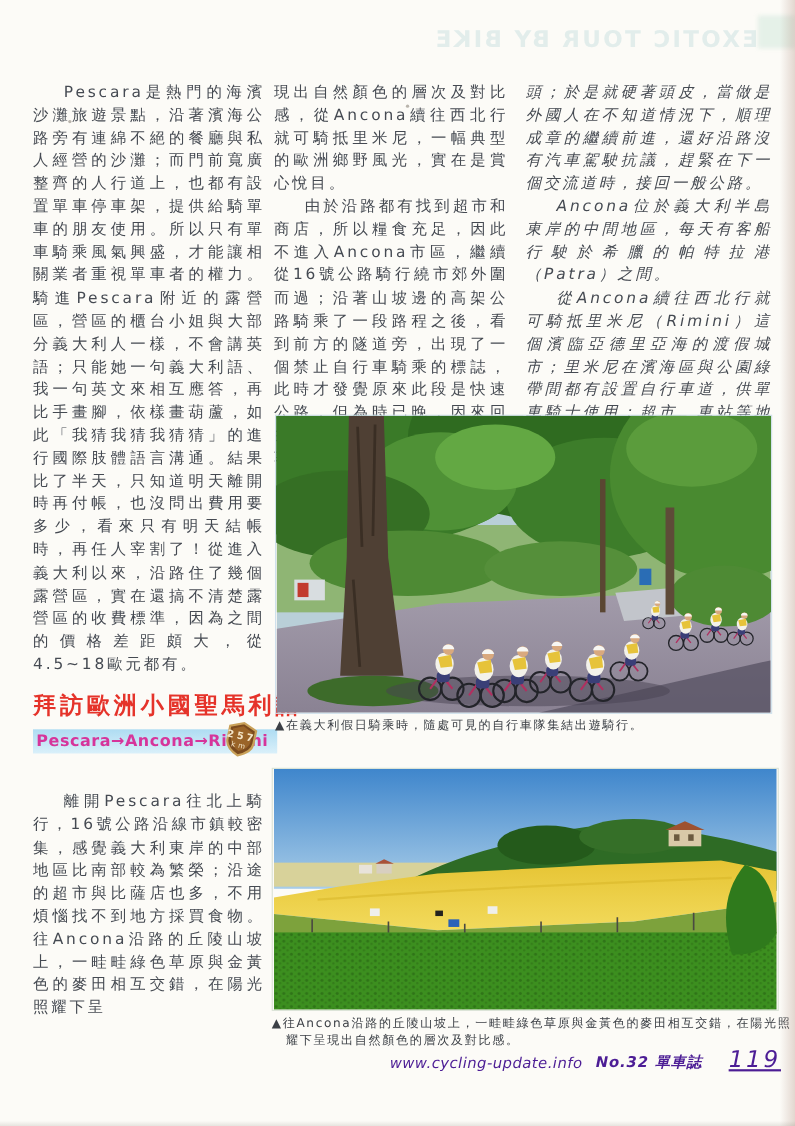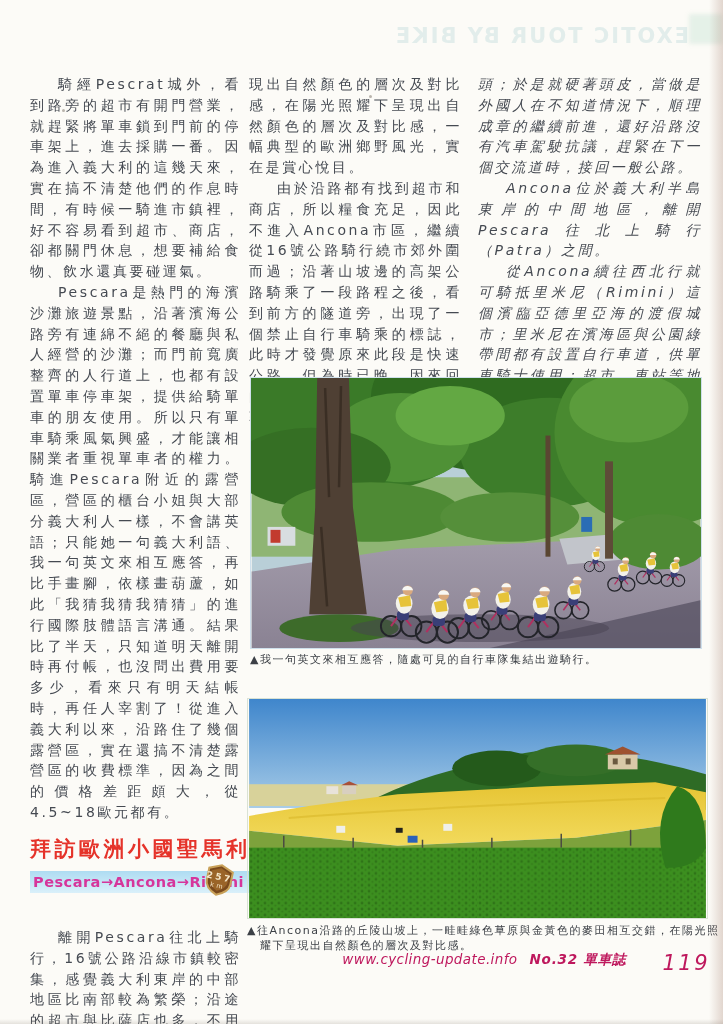--- a/index.html
+++ b/index.html
@@ -45,62 +45,61 @@
   
   figure{margin:0;}
   .photo{position:absolute;overflow:hidden;}
   .photo svg{display:block;}
   .photo1{left:250px;top:377px;width:452px;height:272px;border:1px solid #cfe0ec;box-sizing:border-box;}
   .photo2{left:247px;top:698px;width:461px;height:221px;border:1px solid #d9e2d4;box-sizing:border-box;}
   .caption{position:absolute;font-size:11px;letter-spacing:1.5px;color:#3c4046;line-height:14.5px;}
   .caption1{left:250px;top:653px;width:452px;}
   .caption2{left:247px;top:924px;width:460px;padding-left:13px;text-indent:-13px;}
   
-  .footer{position:absolute;right:13px;top:951px;display:flex;align-items:flex-start;color:#be185d;}
+  .footer{position:absolute;right:13px;top:951px;display:flex;align-items:flex-end;color:#4c1d95;}
   .footer .site{font-style:italic;font-size:13.5px;letter-spacing:.4px;}
   .footer .issue{font-style:italic;font-size:13.5px;letter-spacing:.8px;margin-left:12px;font-weight:bold;}
-  .footer .pagenum{font-style:italic;font-size:21px;letter-spacing:2.5px;margin-left:36px;}
+  .footer .pagenum{font-style:italic;font-size:21px;letter-spacing:2.5px;margin-left:24px;text-decoration:underline;}
   .wh{fill:none;stroke:#23242a;stroke-width:1.6;}
 </style>
 </head>
 <body>
 
 <div class="page">
 
   <div class="bleed">exotic tour by bike</div>
   <div class="corner-smudge"></div>
   <span class="speck" style="left:62px;top:109px;"></span>
   <span class="speck" style="left:369px;top:95px;"></span>
 
   <div class="col col1">
-    <p class="indent">騎經Pescrat城外，看到路旁的超市有開門營業，就趕緊將單車鎖到門前的停車架上，進去採購一番。因為進入義大利的這幾天來，實在搞不清楚他們的作息時間，有時候一騎進市鎮裡，好不容易看到超市、商店，卻都關門休息，想要補給食物、飲水還真要碰運氣。</p>
     <p class="indent">Pescara是熱門的海濱沙灘旅遊景點，沿著濱海公路旁有連綿不絕的餐廳與私人經營的沙灘；而門前寬廣整齊的人行道上，也都有設置單車停車架，提供給騎單車的朋友使用。所以只有單車騎乘風氣興盛，才能讓相關業者重視單車者的權力。騎進Pescara附近的露營區，營區的櫃台小姐與大部分義大利人一樣，不會講英語；只能她一句義大利語、我一句英文來相互應答，再比手畫腳，依樣畫葫蘆，如此「我猜我猜我猜猜」的進行國際肢體語言溝通。結果比了半天，只知道明天離開時再付帳，也沒問出費用要多少，看來只有明天結帳時，再任人宰割了！從進入義大利以來，沿路住了幾個露營區，實在還搞不清楚露營區的收費標準，因為之間的價格差距頗大，從4.5~18歐元都有。</p>
     <h2 class="section-heading">拜訪歐洲小國聖馬利諾</h2>
     <div class="route-row">
       <span class="route-band">Pescara→Ancona→Rimini</span>
       <span class="badge">
         <svg width="34" height="34" viewBox="0 0 34 34">
           <path d="M17 2 L29 7 L29 19 Q29 27 17 32 Q5 27 5 19 L5 7 Z" fill="#7a4a1e" stroke="#c9a159" stroke-width="2"></path>
           <path d="M17 5 L26 9 L26 18 Q26 24 17 28 Q8 24 8 18 L8 9 Z" fill="#9a6428"></path>
           <text x="17" y="17" text-anchor="middle" font-size="9" font-weight="bold" fill="#f4e6c8">257</text>
           <text x="17" y="25" text-anchor="middle" font-size="6.5" fill="#f4e6c8">km</text>
         </svg>
       </span>
     </div>
     <p class="indent">離開Pescara往北上騎行，16號公路沿線市鎮較密集，感覺義大利東岸的中部地區比南部較為繁榮；沿途的超市與比薩店也多，不用煩惱找不到地方採買食物。往Ancona沿路的丘陵山坡上，一畦畦綠色草原與金黃色的麥田相互交錯，在陽光照耀下呈</p>
   </div>
 
   <div class="col col2">
-    <p>現出自然顏色的層次及對比感，在陽光照耀下呈現出自然顏色的層次及對比感，一幅典型的歐洲鄉野風光，實在是賞心悅目。</p>
+    <p>現出自然顏色的層次及對比感，從Ancona續往西北行就可騎抵里米尼，一幅典型的歐洲鄉野風光，實在是賞心悅目。</p>
     <p class="indent">由於沿路都有找到超市和商店，所以糧食充足，因此不進入Ancona市區，繼續從16號公路騎行繞市郊外圍而過；沿著山坡邊的高架公路騎乘了一段路程之後，看到前方的隧道旁，出現了一個禁止自行車騎乘的標誌，此時才發覺原來此段是快速公路，但為時已晚，因來回的車道之間已被分隔島區隔著，而無法回</p>
   </div>
 
   <div class="col col3">
     <p>頭；於是就硬著頭皮，當做是外國人在不知道情況下，順理成章的繼續前進，還好沿路沒有汽車駕駛抗議，趕緊在下一個交流道時，接回一般公路。</p>
-    <p class="indent">Ancona位於義大利半島東岸的中間地區，離開Pescara往北上騎行（Patra）之間。</p>
+    <p class="indent">Ancona位於義大利半島東岸的中間地區，每天有客船行駛於希臘的帕特拉港（Patra）之間。</p>
     <p class="indent">從Ancona續往西北行就可騎抵里米尼（Rimini）這個濱臨亞德里亞海的渡假城市；里米尼在濱海區與公園綠帶間都有設置自行車道，供單車騎士使用；超市、車站等地也有設置單車停車</p>
   </div>
 
   <figure class="photo photo1">
     <svg width="450" height="270" viewBox="0 0 452 272">
       <defs>
         <linearGradient id="roadGrad" x1="0" y1="0" x2="0" y2="1">
           <stop offset="0" stop-color="#a39cab"></stop>
             <stop offset="1" stop-color="#8a8293"></stop>
         </linearGradient>
@@ -148,21 +147,21 @@
       <use href="#cyc" transform="translate(218,228) scale(1.2)"></use>
       <use href="#cyc" transform="translate(250,222) scale(1.1)"></use>
       <use href="#cyc" transform="translate(288,227) scale(1.2)"></use>
       <use href="#cyc" transform="translate(322,214) scale(1.0)"></use>
       <use href="#cyc" transform="translate(345,178) scale(0.6)"></use>
       <use href="#cyc" transform="translate(372,192) scale(0.8)"></use>
       <use href="#cyc" transform="translate(400,186) scale(0.75)"></use>
       <use href="#cyc" transform="translate(424,190) scale(0.7)"></use>
     </svg>
   </figure>
-  <div class="caption caption1">▲我一句英文來相互應答，隨處可見的自行車隊集結出遊騎行。</div>
+  <div class="caption caption1">▲在義大利假日騎乘時，隨處可見的自行車隊集結出遊騎行。</div>
 
   <figure class="photo photo2">
     <svg width="459" height="219" viewBox="0 0 461 221">
       <defs>
         <linearGradient id="sky2" x1="0" y1="0" x2="0" y2="1">
           <stop offset="0" stop-color="#3f86cc"></stop>
             <stop offset="1" stop-color="#a9cde8"></stop>
         </linearGradient>
         <linearGradient id="wheat" x1="0" y1="0" x2="0" y2="1">
           <stop offset="0" stop-color="#e6c433"></stop>

